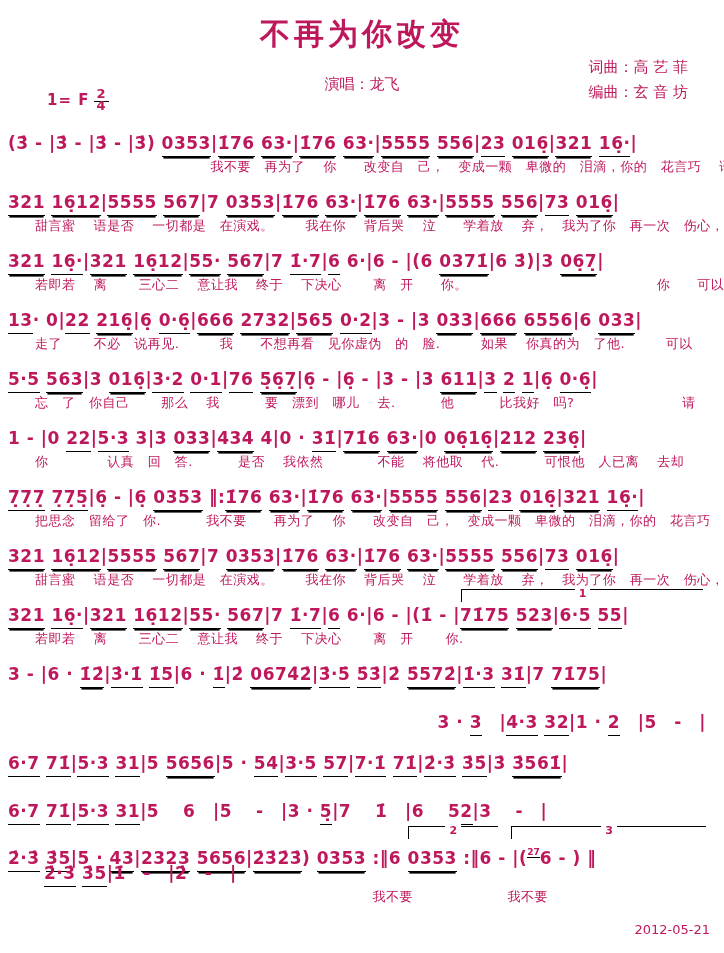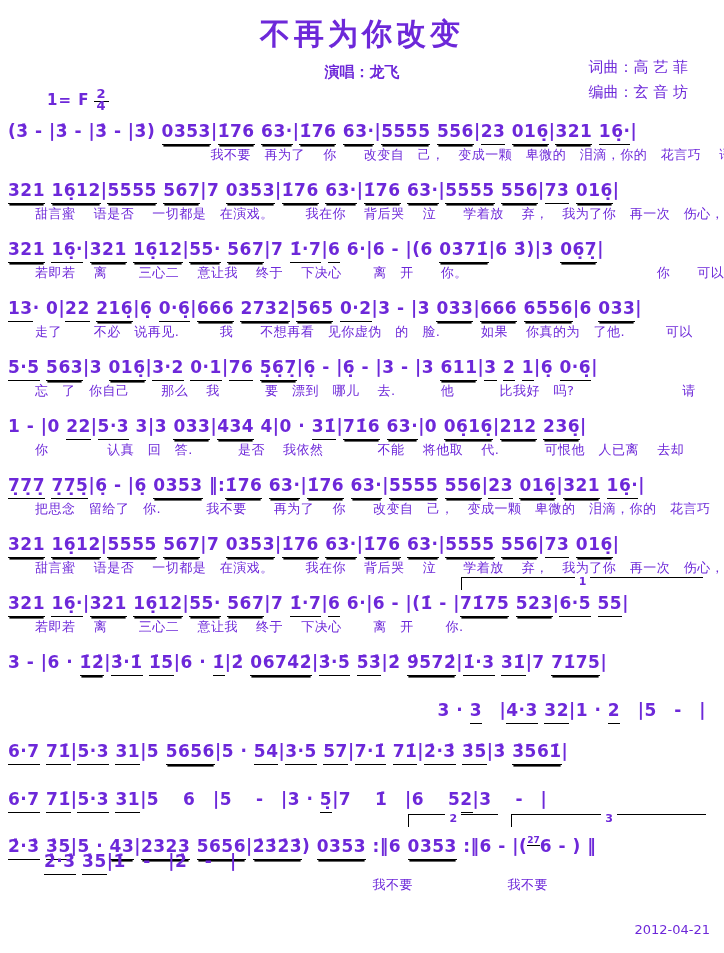--- a/index.html
+++ b/index.html
@@ -3,35 +3,34 @@
 <meta charset="utf-8">
 <style>
   html,body{margin:0;padding:0;background:#e8e8e8;}
   #page{
     position:relative;
     width:724px;height:953px;
     background:#ffffff;
     margin:0 auto;
     overflow:hidden;
     font-family:"DejaVu Sans",sans-serif;
-    color:#6d28d9;
+    color:#be185d;
   }
   
   .title{
     text-align:center;
     padding-top:14px;
     font-size:30px;
     font-weight:bold;
     letter-spacing:4px;
   }
   .subtitle{
     text-align:center;
     font-size:15px;
-    margin-top:8px;
-    font-weight:bold;
+    margin-top:20px;
   }
   .credits{
     position:absolute;
     top:55px;right:36px;
     font-size:15px;
     line-height:25px;
     text-align:center;
   }
   .keysig{
     position:absolute;
@@ -152,30 +151,30 @@
       <div class="system">
         <div class="notation"><span class="u2">321</span> <span class="u2">16̣12</span>|<span class="u2">5555</span> <span class="u2">567</span>|7 <span class="u2">0353</span>|<span class="u2">1̇76</span> <span class="u2">63·</span>|<span class="u2">1̇76</span> <span class="u2">63·</span>|<span class="u2">5555</span> <span class="u2">556</span>|<span class="u1">73</span> <span class="u2">016̣</span>|</div>
         <div class="lyrics">　　甜言蜜　 语是否　 一切都是　在演戏。　　 我在你　 背后哭　 泣　　学着放　 弃，　我为了你　再一次　伤心，　你的</div>
       </div>
       <div class="system">
         <span class="volta" style="left: 64%; width: 34%;"><b>1</b></span>
         <div class="notation"><span class="u2">321</span> <span class="u1">16̣·</span>|<span class="u2">321</span> <span class="u2">16̣12</span>|<span class="u2">55·</span> <span class="u2">567</span>|7 <span class="u1">1̇·7</span>|<span class="u1">6</span> 6·|6 - |(1̇ - |<span class="u2">71̇75</span> <span class="u2">523</span>|<span class="u1">6·5</span> <span class="u1">55</span>|</div>
         <div class="lyrics">　　若即若　 离　　 三心二　 意让我　 终于　 下决心　　 离　开　　 你.</div>
       </div>
       <div class="system">
-        <div class="notation">3 - |6 · <span class="u2">1̇2̇</span>|<span class="u1">3̇·1̇</span> <span class="u1">1̇5</span>|6 · <span class="u1">1̇</span>|2̇ <span class="u2">0674̇2̇</span>|<span class="u1">3̇·5̇</span> <span class="u1">5̇3̇</span>|2̇ <span class="u2">9̇572̇</span>|<span class="u1">1̇·3</span> <span class="u1">31̇</span>|7 <span class="u2">71̇75</span>|</div>
+        <div class="notation">3 - |6 · <span class="u2">1̇2̇</span>|<span class="u1">3̇·1̇</span> <span class="u1">1̇5</span>|6 · <span class="u1">1̇</span>|2̇ <span class="u2">0674̇2̇</span>|<span class="u1">3̇·5̇</span> <span class="u1">5̇3̇</span>|2̇ <span class="u2">5̇572̇</span>|<span class="u1">1̇·3</span> <span class="u1">31̇</span>|7 <span class="u2">71̇75</span>|</div>
         <div class="notation notes2 right">3 · <span class="u1">3</span>　|<span class="u1">4·3</span> <span class="u1">32</span>|1 · <span class="u1">2</span>　|5　-　|</div>
       </div>
       <div class="system">
         <div class="notation"><span class="u1">6·7</span> <span class="u1">71̇</span>|<span class="u1">5·3</span> <span class="u1">31</span>|5 <span class="u2">5656</span>|5 · <span class="u1">54</span>|<span class="u1">3·5</span> <span class="u1">57</span>|<span class="u1">7·1̇</span> <span class="u1">71̇</span>|<span class="u1">2̇·3̇</span> <span class="u1">3̇5̇</span>|3̇ <span class="u2">3̇561̇</span>|</div>
         <div class="notation notes2"><span class="u1">6·7</span> <span class="u1">71̇</span>|<span class="u1">5·3</span> <span class="u1">31</span>|5　 6　|5　 -　|3 · <span class="u1">5̣</span>|7　 1̇　|6　 <span class="u1">52</span>|3　 -　|</div>
       </div>
       <div class="system">
         <span class="volta" style="left: 56.5%; width: 12.5%;"><b>2</b></span>
         <span class="volta" style="left: 71%; width: 27.5%;"><b>3</b></span>
         <div class="notation"><span class="u1">2̇·3̇</span> <span class="u1">3̇5</span>|5 · <span class="u2">43</span>|<span class="u2">2323</span> <span class="u2">5656</span>|<span class="u2">2̇3̇2̇3̇</span>) <span class="u2">0353</span> :‖6 <span class="u2">0353</span> :‖6 - |(<span class="grace">27</span>6 - ) ‖</div>
         <div class="notation notes2 tight"><span class="u1">2̇·3̇</span> <span class="u1">3̇5</span>|1̇　-　|2̇　-　|</div>
         <div class="lyrics">　　　　　　　　　　　　　　　　　　　　　　　　　　　我不要　　　　　　　我不要</div>
       </div>
     </div>
 
-  <div class="date">2012-04-21</div>
+  <div class="date">2012-05-21</div>
 </div>
 
 </body></html>

